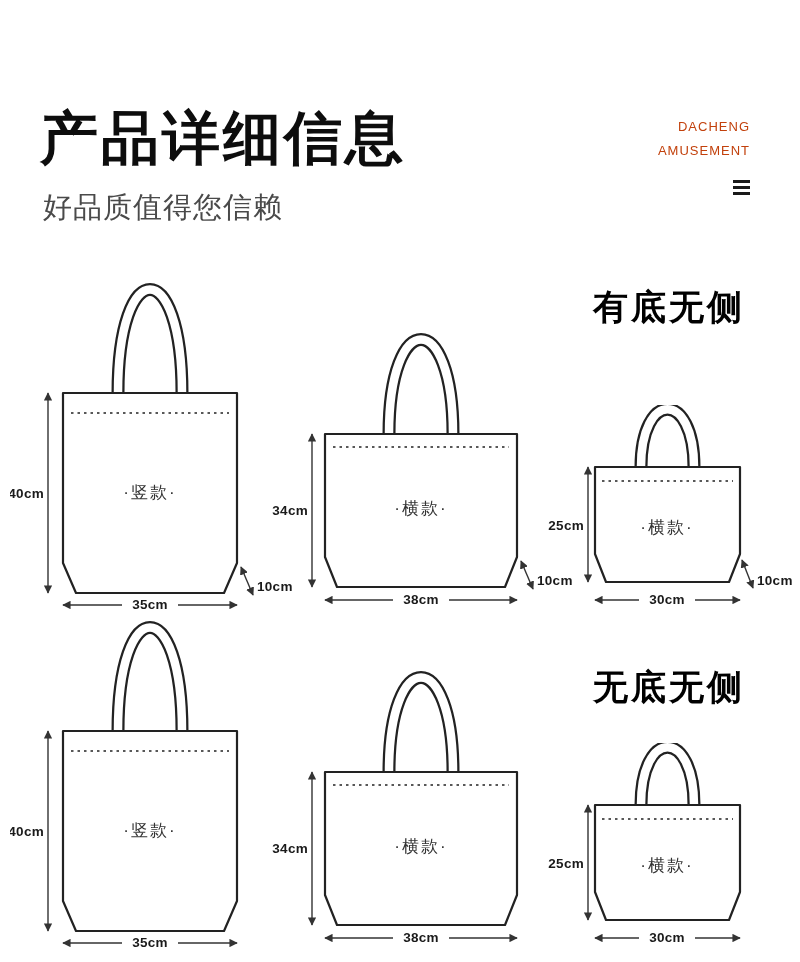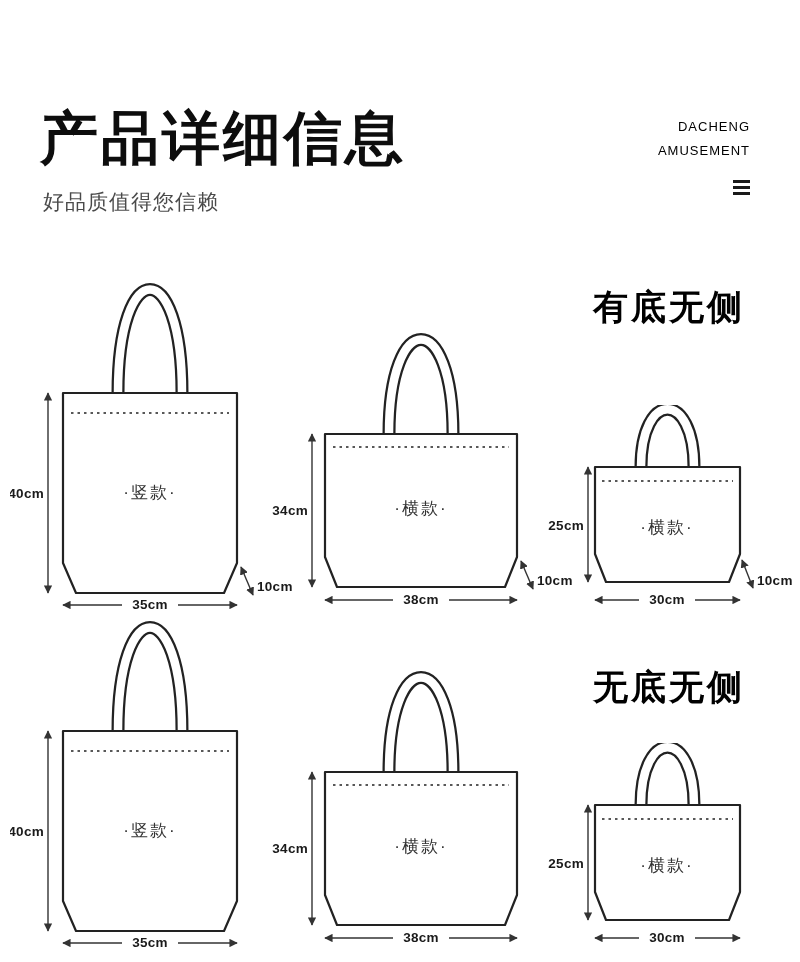--- a/index.html
+++ b/index.html
@@ -7,25 +7,25 @@
   body { font-family:"Liberation Sans","DejaVu Sans",sans-serif; }
   #canvas { position:relative; width:800px; height:962px; background:#ffffff; overflow:hidden; margin:12px auto; }
 
   .page-title {
     position:absolute; left:40px; top:94px;
     font-size:58px; font-weight:900; letter-spacing:3px; color:#0d0d0d;
     font-family:"Liberation Sans","DejaVu Sans",sans-serif; line-height:1.1;
   }
   .page-subtitle {
     position:absolute; left:43px; top:176px;
-    font-size:21px; color:#4a4a4a; letter-spacing:1px;
+    font-size:29px; color:#4a4a4a; letter-spacing:1px;
   }
   .brand {
     position:absolute; right:50px; top:103px; text-align:right;
-    font-size:13px; letter-spacing:1px; color:#000000; line-height:24px;
+    font-size:13px; letter-spacing:1px; color:#c2410c; line-height:24px;
   }
   .menu-icon {
     position:absolute; right:50px; top:168px;
     display:flex; flex-direction:column; gap:3px; align-items:flex-end;
   }
   .menu-icon span { display:block; width:17px; height:3px; background:#1a1a1a; }
 
   .sec-head {
     position:absolute; right:55px;
     font-family:"Liberation Serif","DejaVu Serif",serif;

